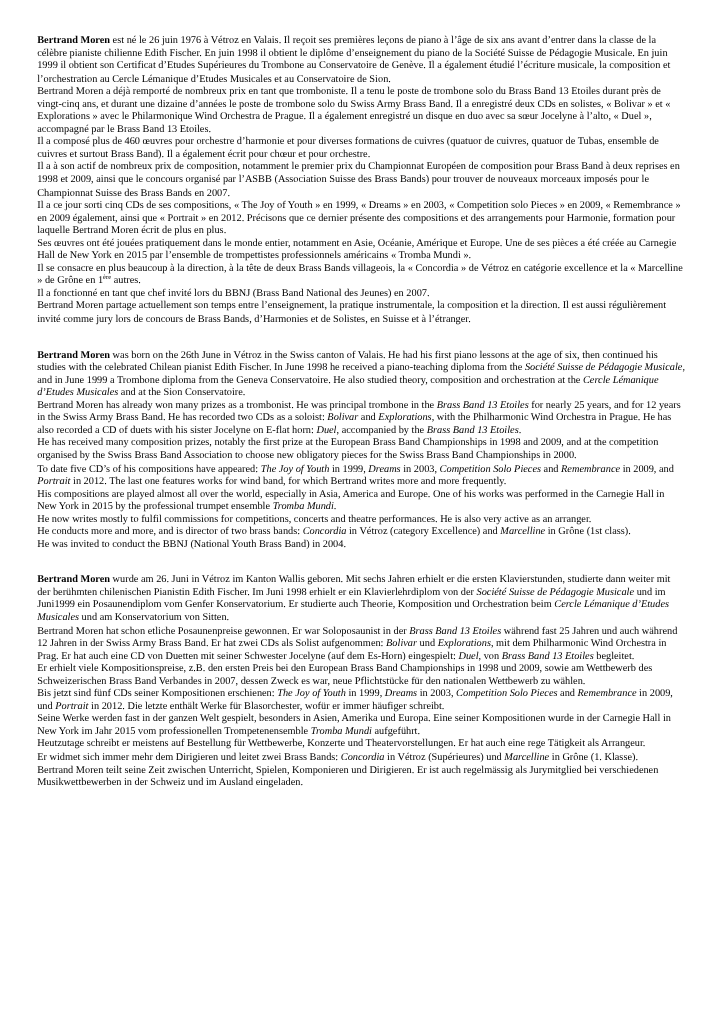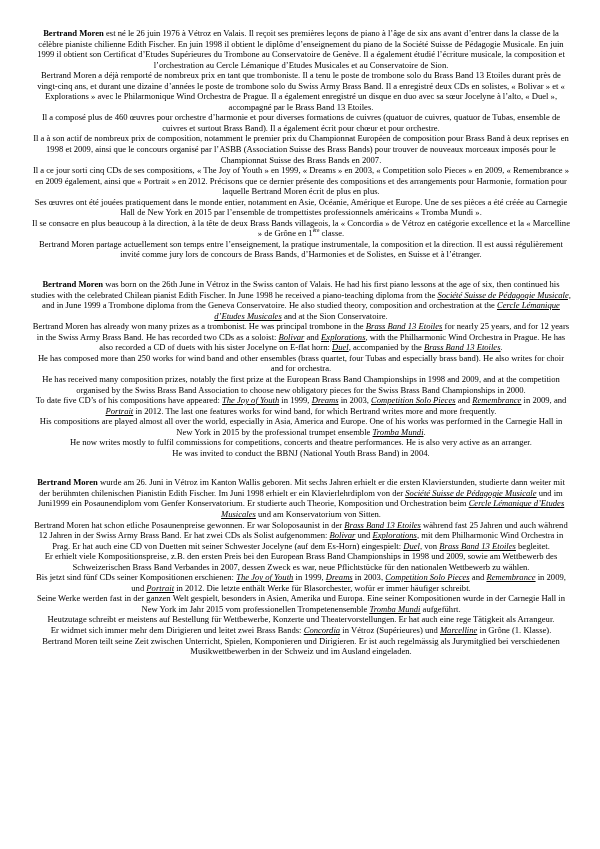--- a/index.html
+++ b/index.html
@@ -19,51 +19,52 @@
   }
   .page {
     box-sizing: border-box;
     width: 600px;
     height: 849px;
     padding: 28px 29px 0 31px;
     background: #ffffff;
   }
   section.bio { margin: 0; }
   section.bio + section.bio { margin-top: 19px; }
-  p.para { margin: 0; padding: 0; text-align: center; }
+  p.para { margin: 0; padding: 0; text-align: left; }
   .r-b { font-weight: 700; }
-  .r-i { font-style: italic; text-decoration: underline; }
+  .r-i { font-style: italic; }
   sup.r-sup {
     font-size: 5.5px;
     line-height: 0;
     vertical-align: super;
   }
 </style>
 </head>
 <body>
 
 <div class="page">
   <section class="bio">
       <p class="para"><span class="r-b">Bertrand Moren</span><span> est né le 26 juin 1976 à Vétroz en Valais. Il reçoit ses premières leçons de piano à l’âge de six ans avant d’entrer dans la classe de la célèbre pianiste chilienne Edith Fischer. En juin 1998 il obtient le diplôme d’enseignement du piano de la Société Suisse de Pédagogie Musicale. En juin 1999 il obtient son Certificat d’Etudes Supérieures du Trombone au Conservatoire de Genève. Il a également étudié l’écriture musicale, la composition et l’orchestration au Cercle Lémanique d’Etudes Musicales et au Conservatoire de Sion.</span></p>
       <p class="para"><span>Bertrand Moren a déjà remporté de nombreux prix en tant que tromboniste. Il a tenu le poste de trombone solo du Brass Band 13 Etoiles durant près de vingt-cinq ans, et durant une dizaine d’années le poste de trombone solo du Swiss Army Brass Band. Il a enregistré deux CDs en solistes, « Bolivar » et « Explorations » avec le Philarmonique Wind Orchestra de Prague. Il a également enregistré un disque en duo avec sa sœur Jocelyne à l’alto, « Duel », accompagné par le Brass Band 13 Etoiles.</span></p>
       <p class="para"><span>Il a composé plus de 460 œuvres pour orchestre d’harmonie et pour diverses formations de cuivres (quatuor de cuivres, quatuor de Tubas, ensemble de cuivres et surtout Brass Band). Il a également écrit pour chœur et pour orchestre.</span></p>
       <p class="para"><span>Il a à son actif de nombreux prix de composition, notamment le premier prix du Championnat Européen de composition pour Brass Band à deux reprises en 1998 et 2009, ainsi que le concours organisé par l’ASBB (Association Suisse des Brass Bands) pour trouver de nouveaux morceaux imposés pour le Championnat Suisse des Brass Bands en 2007.</span></p>
       <p class="para"><span>Il a ce jour sorti cinq CDs de ses compositions, « The Joy of Youth » en 1999, « Dreams » en 2003, « Competition solo Pieces » en 2009, « Remembrance » en 2009 également, ainsi que « Portrait » en 2012. Précisons que ce dernier présente des compositions et des arrangements pour Harmonie, formation pour laquelle Bertrand Moren écrit de plus en plus.</span></p>
       <p class="para"><span>Ses œuvres ont été jouées pratiquement dans le monde entier, notamment en Asie, Océanie, Amérique et Europe. Une de ses pièces a été créée au Carnegie Hall de New York en 2015 par l’ensemble de trompettistes professionnels américains « Tromba Mundi ».</span></p>
-      <p class="para"><span>Il se consacre en plus beaucoup à la direction, à la tête de deux Brass Bands villageois, la « Concordia » de Vétroz en catégorie excellence et la « Marcelline » de Grône en 1</span><sup class="r-sup">ère</sup><span> classe.</span></p>
+      <p class="para"><span>Il se consacre en plus beaucoup à la direction, à la tête de deux Brass Bands villageois, la « Concordia » de Vétroz en catégorie excellence et la « Marcelline » de Grône en 1</span><sup class="r-sup">ère</sup><span> autres.</span></p>
+      <p class="para"><span>Il a fonctionné en tant que chef invité lors du BBNJ (Brass Band National des Jeunes) en 2007.</span></p>
       <p class="para"><span>Bertrand Moren partage actuellement son temps entre l’enseignement, la pratique instrumentale, la composition et la direction. Il est aussi régulièrement invité comme jury lors de concours de Brass Bands, d’Harmonies et de Solistes, en Suisse et à l’étranger.</span></p>
     </section>
   <section class="bio">
       <p class="para"><span class="r-b">Bertrand Moren</span><span> was born on the 26th June in Vétroz in the Swiss canton of Valais. He had his first piano lessons at the age of six, then continued his studies with the celebrated Chilean pianist Edith Fischer. In June 1998 he received a piano-teaching diploma from the </span><span class="r-i">Société Suisse de Pédagogie Musicale,</span><span> and in June 1999 a Trombone diploma from the Geneva Conservatoire. He also studied theory, composition and orchestration at the </span><span class="r-i">Cercle Lémanique d’Etudes Musicales</span><span> and at the Sion Conservatoire.</span></p>
       <p class="para"><span>Bertrand Moren has already won many prizes as a trombonist. He was principal trombone in the </span><span class="r-i">Brass Band 13 Etoiles</span><span> for nearly 25 years, and for 12 years in the Swiss Army Brass Band. He has recorded two CDs as a soloist: </span><span class="r-i">Bolivar</span><span> and </span><span class="r-i">Explorations</span><span>, with the Philharmonic Wind Orchestra in Prague. He has also recorded a CD of duets with his sister Jocelyne on E-flat horn: </span><span class="r-i">Duel</span><span>, accompanied by the </span><span class="r-i">Brass Band 13 Etoiles</span><span>.</span></p>
-      <p class="para"><span>He has composed more than 250 works for wind band and other ensembles (brass quartet, four Tubas and especially brass band). He also writes for choir and for orchestra.</span></p>
       <p class="para"><span>He has received many composition prizes, notably the first prize at the European Brass Band Championships in 1998 and 2009, and at the competition organised by the Swiss Brass Band Association to choose new obligatory pieces for the Swiss Brass Band Championships in 2000.</span></p>
       <p class="para"><span>To date five CD’s of his compositions have appeared: </span><span class="r-i">The Joy of Youth</span><span> in 1999, </span><span class="r-i">Dreams</span><span> in 2003, </span><span class="r-i">Competition Solo Pieces</span><span> and </span><span class="r-i">Remembrance</span><span> in 2009, and </span><span class="r-i">Portrait</span><span> in 2012. The last one features works for wind band, for which Bertrand writes more and more frequently.</span></p>
       <p class="para"><span>His compositions are played almost all over the world, especially in Asia, America and Europe. One of his works was performed in the Carnegie Hall in New York in 2015 by the professional trumpet ensemble </span><span class="r-i">Tromba Mundi</span><span>.</span></p>
       <p class="para"><span>He now writes mostly to fulfil commissions for competitions, concerts and theatre performances. He is also very active as an arranger.</span></p>
+      <p class="para"><span>He conducts more and more, and is director of two brass bands: </span><span class="r-i">Concordia</span><span> in Vétroz (category Excellence) and </span><span class="r-i">Marcelline</span><span> in Grône (1st class).</span></p>
       <p class="para"><span>He was invited to conduct the BBNJ (National Youth Brass Band) in 2004.</span></p>
     </section>
   <section class="bio">
       <p class="para"><span class="r-b">Bertrand Moren</span><span> wurde am 26. Juni in Vétroz im Kanton Wallis geboren. Mit sechs Jahren erhielt er die ersten Klavierstunden, studierte dann weiter mit der berühmten chilenischen Pianistin Edith Fischer. Im Juni 1998 erhielt er ein Klavierlehrdiplom von der </span><span class="r-i">Société Suisse de Pédagogie Musicale</span><span> und im Juni1999 ein Posaunendiplom vom Genfer Konservatorium. Er studierte auch Theorie, Komposition und Orchestration beim </span><span class="r-i">Cercle Lémanique d’Etudes Musicales</span><span> und am Konservatorium von Sitten.</span></p>
       <p class="para"><span>Bertrand Moren hat schon etliche Posaunenpreise gewonnen. Er war Soloposaunist in der </span><span class="r-i">Brass Band 13 Etoiles</span><span> während fast 25 Jahren und auch während 12 Jahren in der Swiss Army Brass Band. Er hat zwei CDs als Solist aufgenommen: </span><span class="r-i">Bolivar</span><span> und </span><span class="r-i">Explorations</span><span>, mit dem Philharmonic Wind Orchestra in Prag. Er hat auch eine CD von Duetten mit seiner Schwester Jocelyne (auf dem Es-Horn) eingespielt: </span><span class="r-i">Duel</span><span>, von </span><span class="r-i">Brass Band 13 Etoiles</span><span> begleitet.</span></p>
       <p class="para"><span>Er erhielt viele Kompositionspreise, z.B. den ersten Preis bei den European Brass Band Championships in 1998 und 2009, sowie am Wettbewerb des Schweizerischen Brass Band Verbandes in 2007, dessen Zweck es war, neue Pflichtstücke für den nationalen Wettbewerb zu wählen.</span></p>
       <p class="para"><span>Bis jetzt sind fünf CDs seiner Kompositionen erschienen: </span><span class="r-i">The Joy of Youth</span><span> in 1999, </span><span class="r-i">Dreams</span><span> in 2003, </span><span class="r-i">Competition Solo Pieces</span><span> and </span><span class="r-i">Remembrance</span><span> in 2009, und </span><span class="r-i">Portrait</span><span> in 2012. Die letzte enthält Werke für Blasorchester, wofür er immer häufiger schreibt.</span></p>
       <p class="para"><span>Seine Werke werden fast in der ganzen Welt gespielt, besonders in Asien, Amerika und Europa. Eine seiner Kompositionen wurde in der Carnegie Hall in New York im Jahr 2015 vom professionellen Trompetenensemble </span><span class="r-i">Tromba Mundi</span><span> aufgeführt.</span></p>
       <p class="para"><span>Heutzutage schreibt er meistens auf Bestellung für Wettbewerbe, Konzerte und Theatervorstellungen. Er hat auch eine rege Tätigkeit als Arrangeur.</span></p>
       <p class="para"><span>Er widmet sich immer mehr dem Dirigieren und leitet zwei Brass Bands: </span><span class="r-i">Concordia</span><span> in Vétroz (Supérieures) und </span><span class="r-i">Marcelline</span><span> in Grône (1. Klasse).</span></p>

